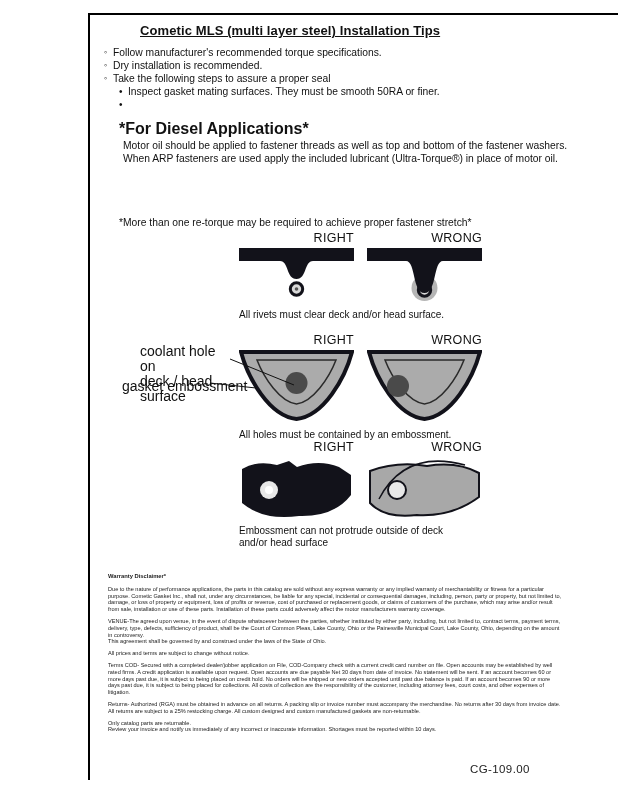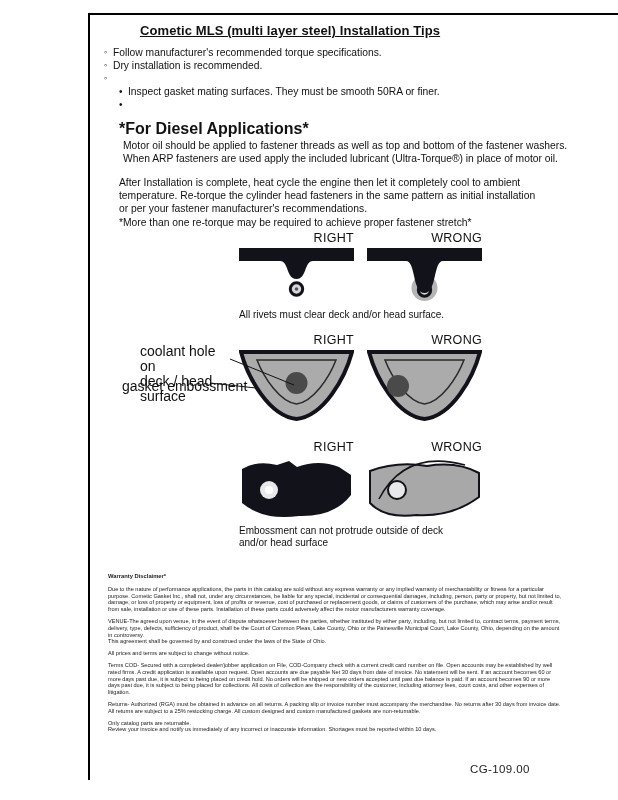--- a/index.html
+++ b/index.html
@@ -42,36 +42,34 @@
     <div class="brow">
       <span class="bm">◦</span>
       <span>Follow manufacturer's recommended torque specifications.</span>
     </div>
     <div class="brow">
       <span class="bm">◦</span>
       <span>Dry installation is recommended.</span>
     </div>
     <div class="brow">
       <span class="bm">◦</span>
+      <span>Take the following steps to assure a proper seal</span>
     </div>
     <div class="brow sub">
       <span class="bm2">•</span>
       <span>Inspect gasket mating surfaces.  They must be smooth 50RA or finer.</span>
     </div>
     <div class="brow sub">
       <span class="bm2">•</span>
     </div>
   </div>
 
   <div class="abs diesel-head">*For Diesel Applications*</div>
   <div class="abs para p1">Motor oil should be applied to fastener threads as well as top and bottom of the fastener washers.
 When ARP fasteners are used apply the included lubricant (Ultra-Torque®) in place of motor oil.</div>
-  <div class="abs para p2">After Installation is complete, heat cycle the engine then let it completely cool to ambient
-temperature. Re-torque the cylinder head fasteners in the same pattern as initial installation
-or per your fastener manufacturer's recommendations.</div>
   <div class="abs para p3">*More than one re-torque may be required to achieve proper fastener stretch*</div>
 
   <div class="abs dlabel" style="left:149px;top:216px;">RIGHT</div>
   <div class="abs dlabel" style="left:277px;top:216px;">WRONG</div>
 
   <svg class="abs" style="left:149px;top:233px;" width="115" height="55" viewBox="0 0 115 55">
     <path d="M0,0 H115 V13 H74 C65,13 68,31 57.5,31 C47,31 50,13 41,13 H0 Z" fill="#12121a"></path>
     <circle cx="57.5" cy="41" r="6.2" fill="#d8d8d8" stroke="#12121a" stroke-width="3"></circle>
     <circle cx="57.5" cy="41" r="1.8" fill="#555"></circle>
   </svg>
@@ -98,20 +96,21 @@
     <path d="M2,2 H113 C106,28 85,66 57.5,69 C30,66 9,28 2,2 Z" fill="#ababab" stroke="#12121a" stroke-width="4"></path>
     <path d="M18,10 H97 C90,28 74,52 57.5,54 C41,52 25,28 18,10 Z" fill="none" stroke="#2a2a2a" stroke-width="1.5"></path>
     <circle cx="31" cy="36" r="11" fill="#4a4a4a"></circle>
   </svg>
 
   <svg class="abs" style="left:100px;top:330px;pointer-events:none;" width="120" height="60" viewBox="0 0 120 60">
     <line x1="40" y1="14" x2="104" y2="40" stroke="#111" stroke-width="1"></line>
     <line x1="20" y1="38" x2="66" y2="43" stroke="#111" stroke-width="1"></line>
   </svg>
 
+  <div class="abs cap" style="left:149px;top:414px;">All holes must be contained by an embossment.</div>
 
   <div class="abs dlabel" style="left:149px;top:425px;">RIGHT</div>
   <div class="abs dlabel" style="left:277px;top:425px;">WRONG</div>
 
   <svg class="abs" style="left:149px;top:442px;" width="115" height="65" viewBox="0 0 115 65">
     <path d="M3,12 Q18,3 38,8 L50,4 L58,10 Q80,2 100,10 L112,18 L112,38 Q95,60 60,59 Q25,64 3,46 Z" fill="#12121a"></path>
     <circle cx="30" cy="33" r="9" fill="#e8e8e8"></circle>
     <circle cx="30" cy="33" r="4" fill="#ffffff"></circle>
   </svg>
   <svg class="abs" style="left:277px;top:442px;" width="115" height="65" viewBox="0 0 115 65">

